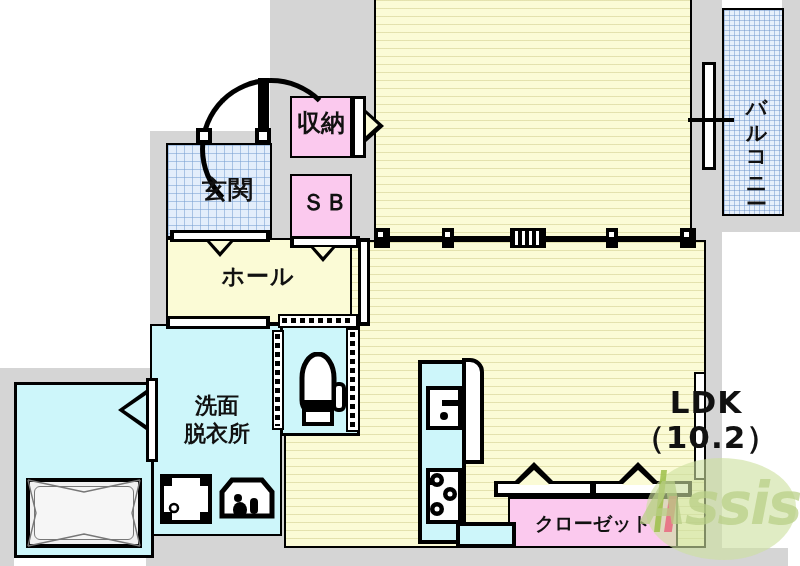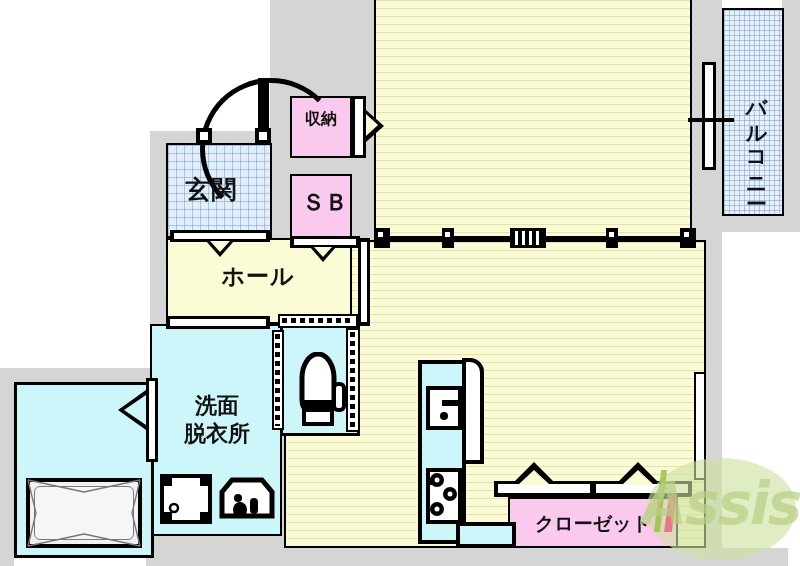--- a/index.html
+++ b/index.html
@@ -261,28 +261,32 @@
       <circle cx="11" cy="41" r="7"></circle>
     </g>
     <circle cx="11" cy="12" r="2.5" fill="#fff"></circle>
     <circle cx="24" cy="26" r="2.5" fill="#fff"></circle>
     <circle cx="11" cy="41" r="2.5" fill="#fff"></circle>
   </svg>
 
   <div class="abs" style="left:456px;top:522px;width:60px;height:26px;background:#cdf6fa;border:4px solid #000;"></div>
 
 
+  <div class="lbl" style="left:614px;top:385px;width:184px;font-size:31px;">
+    <span>LDK</span><br>
+    <span>（10.2）</span>
+  </div>
 
   <div class="lbl v" style="left:744px;top:84px;font-size:21px;">バルコニー</div>
 
-  <div class="lbl" style="left:166px;top:176px;width:91px;font-size:25px;">玄関</div>
+  <div class="lbl" style="left:166px;top:176px;width:124px;font-size:25px;">玄関</div>
 
   <div class="lbl" style="left:172px;top:264px;width:172px;font-size:23px;">ホール</div>
 
-  <div class="lbl" style="left:290px;top:110px;width:62px;font-size:16px;letter-spacing:0;">収納</div>
+  <div class="lbl" style="left:290px;top:110px;width:62px;font-size:24px;letter-spacing:0;">収納</div>
 
   <div class="lbl" style="left:290px;top:190px;width:70px;font-size:23px;letter-spacing:0;">ＳＢ</div>
 
   <div class="lbl" style="left:508px;top:513px;width:170px;font-size:19px;letter-spacing:0;">クローゼット</div>
 
   <div class="lbl" style="left:155px;top:392px;width:124px;font-size:22px;letter-spacing:0;line-height:1.25;">
     <span>洗面</span><br>
     <span>脱衣所</span>
   </div>
 

